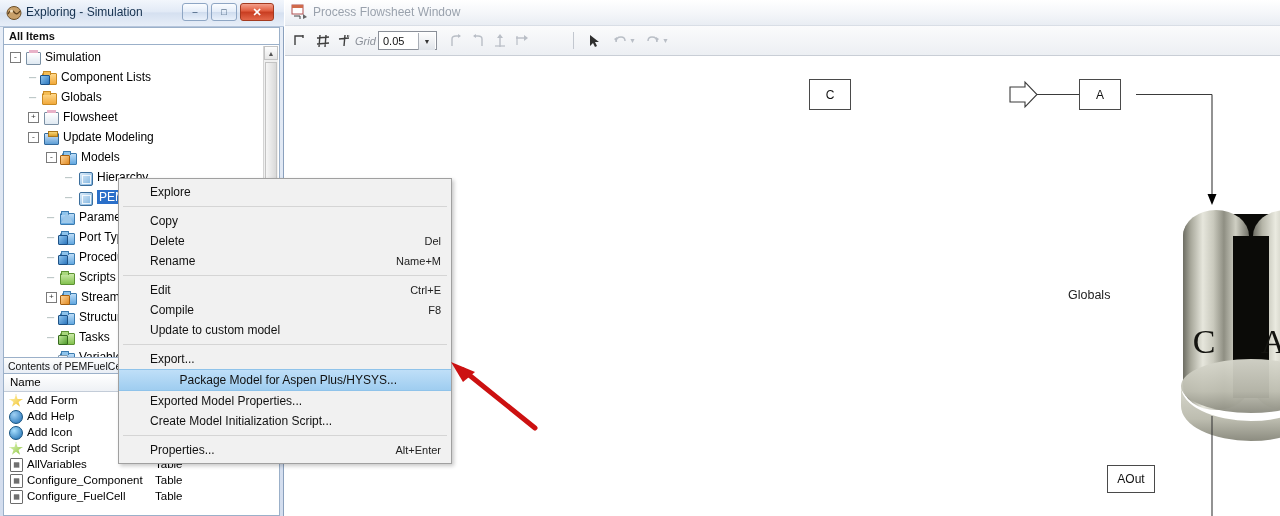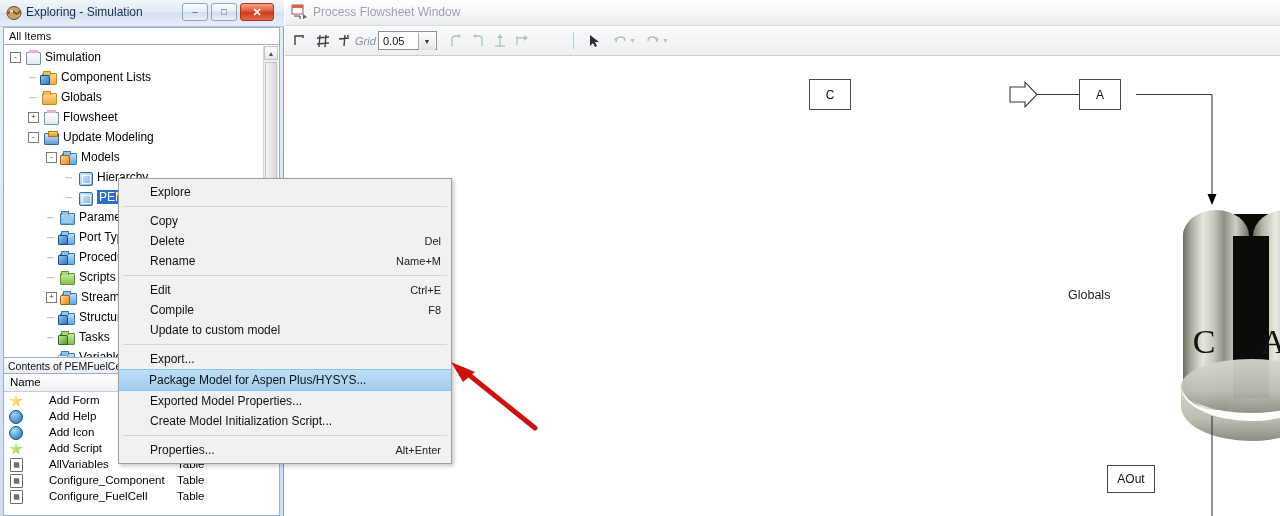--- a/index.html
+++ b/index.html
@@ -41,21 +41,21 @@
   #btn-close{left:240px;width:34px;
     background:linear-gradient(to bottom,#f3a08c 0%,#e05a3c 45%,#c83c20 50%,#e4684a 100%);
     border:1px solid #a33a20;}
   #btn-close .glyph{color:#ffffff;font-size:11px;font-weight:bold;}
 
   
   #all-items-bar{
     left:3px;top:27px;width:277px;height:17px;
     background:#ffffff;border:1px solid #9bb0c9;border-bottom:none;box-sizing:border-box;
   }
-  #all-items-label{left:5px;top:2px;font-size:11px;color:#111;}
+  #all-items-label{left:5px;top:2px;font-size:11px;color:#111;font-weight:bold;}
 
   
   #tree-panel{
     left:3px;top:44px;width:277px;height:318px;
     background:#ffffff;border:1px solid #9bb0c9;box-sizing:border-box;overflow:hidden;
   }
   #tree-scroll{
     right:1px;top:1px;width:14px;height:316px;background:#f0f0f0;border-left:1px solid #d4d4d4;
   }
   #tree-scroll-up{
@@ -142,21 +142,21 @@
   #contents-header{
     left:0;top:0;width:275px;height:17px;
     background:linear-gradient(to bottom,#ffffff,#eef1f5);border-bottom:1px solid #c3ccd8;
   }
   .col-name{position:absolute;left:6px;top:2px;font-size:11.5px;color:#000;}
   .col-div{position:absolute;left:148px;top:0;width:1px;height:17px;background:#c3ccd8;}
   .clist-row{
     height:16px;display:flex;align-items:center;white-space:nowrap;font-size:11.5px;color:#000;
   }
   .cico{width:15px;height:14px;margin:0 4px 0 4px;flex:0 0 auto;position:relative;}
-  .cname{width:128px;flex:0 0 auto;margin-left:22px;}
+  .cname{width:128px;flex:0 0 auto;}
   .ctype{flex:0 0 auto;}
   .star{
     position:absolute;left:1px;top:1px;width:12px;height:12px;
     background:linear-gradient(135deg,#fff3b0,#f0c02a);border:1px solid #c79a12;
     clip-path:polygon(50% 0%,61% 35%,98% 35%,68% 57%,79% 91%,50% 70%,21% 91%,32% 57%,2% 35%,39% 35%);
   }
   .star.green{background:linear-gradient(135deg,#d4f5a8,#52a519);border-color:#3d7a10;}
   .star.ltgreen{background:linear-gradient(135deg,#e3f7c0,#8dc43f);border-color:#5f8f22;}
   .globe{
     position:absolute;left:1px;top:1px;width:12px;height:12px;border-radius:50%;
@@ -179,20 +179,21 @@
   .mi{
     height:20px;display:flex;align-items:center;padding:0 10px 0 31px;
     font-size:12px;color:#111;white-space:nowrap;position:relative;
   }
   .mi .mlabel{flex:1 1 auto;}
   .mi .maccel{flex:0 0 auto;color:#222;font-size:11px;padding-left:44px;}
   .mi.highlight{
     background:linear-gradient(to bottom,#bfdff8,#9fcdf0);
     border-top:1px solid #8fc3ea;border-bottom:1px solid #8fc3ea;
     padding-left:30px;
+    text-align:right;
   }
   .msep{height:1px;margin:4px 4px;background:#d5d5d5;}
 
   
   #flowsheet-window{
     left:285px;top:0;width:995px;height:516px;background:#ffffff;
   }
   #fs-titlebar{
     left:0;top:0;width:995px;height:25px;
     background:linear-gradient(to bottom,#ffffff 0%,#f4f6f9 55%,#e9edf3 100%);

